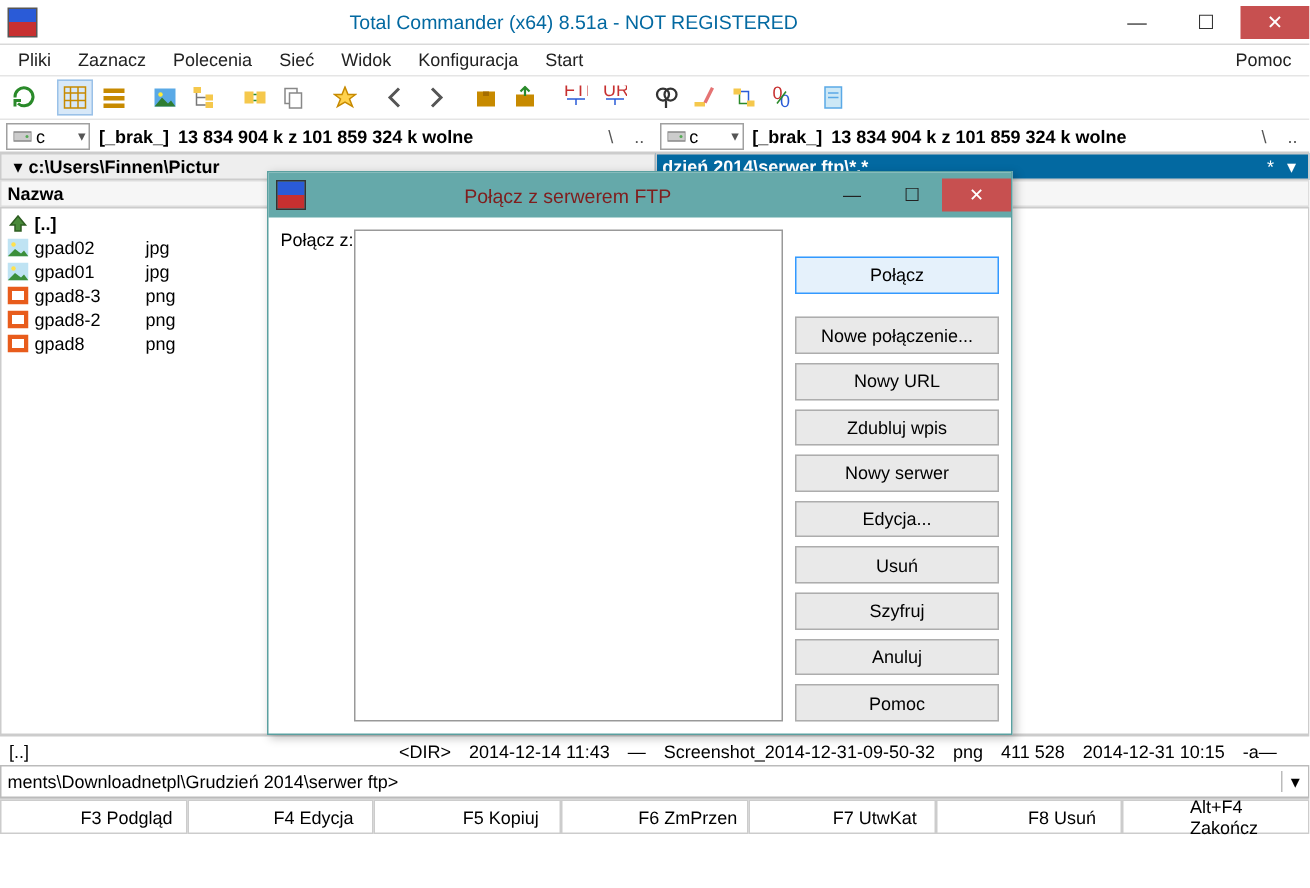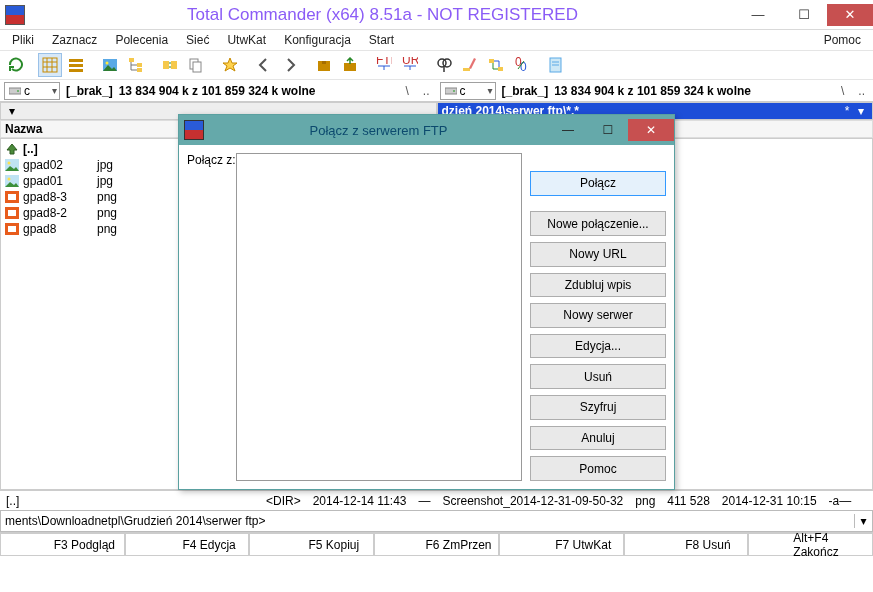--- a/index.html
+++ b/index.html
@@ -1,40 +1,40 @@
 <!DOCTYPE html>
 <html><head>
 <meta charset="utf-8">
 <style>
   * { box-sizing: border-box; font-family: "Segoe UI", Tahoma, sans-serif; font-size: 12px; }
   body { margin:0; width:873px; height:592px; background:#fff; position:relative; overflow:hidden; }
   .titlebar { height:30px; background:#fff; display:flex; align-items:center; border-bottom:1px solid #d9d9d9; }
   .titlebar .icon { width:20px; height:20px; margin:0 5px; background:linear-gradient(to bottom,#2a5bd7 50%,#c73030 50%); border:1px solid #555; }
-  .titlebar .title { flex:1; text-align:center; font-size:17px; color:#8b5cf6; }
+  .titlebar .title { flex:1; text-align:center; font-size:13px; color:#0369a1; }
   .winbtns { display:flex; }
   .winbtn { width:46px; height:22px; display:flex; align-items:center; justify-content:center; background:#fff; color:#333; font-size:13px; }
   .winbtn.close { background:#c75050; color:#fff; }
   .menubar { height:20px; display:flex; align-items:center; padding:0 4px; gap:2px; }
   .menubar span { padding:2px 8px; color:#222; }
   .menubar .right { margin-left:auto; }
   .toolbar { height:30px; border-top:1px solid #e5e5e5; border-bottom:1px solid #e5e5e5; display:flex; align-items:center; padding:0 4px; gap:2px; }
   .tbtn { width:24px; height:24px; border:1px solid transparent; display:flex; align-items:center; justify-content:center; }
   .tbtn.sel { border:1px solid #9ac1e8; background:#d7e8f8; }
   .tsep { width:6px; }
   .ico { width:16px; height:16px; }
   .drivebar { height:22px; display:flex; align-items:center; padding:0 4px; gap:6px; border-bottom:1px solid #ccc; }
   .drivesel { border:1px solid #a0a0a0; background:#fff; width:56px; height:18px; display:flex; align-items:center; padding:0 4px; position:relative; }
   .drivesel::after { content:"▾"; position:absolute; right:2px; font-size:10px; color:#555; }
   .drivesel svg { margin-right:3px; }
   .drivebar .lbl { font-weight:bold; }
   .drivebar .sep { color:#555; padding:0 4px; }
   .drivebar .half { width:50%; display:flex; align-items:center; gap:6px; }
   .pathbar { height:18px; display:flex; }
   .pathbar .half { width:50%; display:flex; align-items:center; padding:0 4px; background:#eee; border:1px solid #ccc; }
-  .pathbar .half.active { background:#1d4ed8; color:#fff; }
+  .pathbar .half.active { background:#0369a1; color:#fff; }
   .pathbar .arr { width:14px; text-align:center; }
   .pathbar .txt { flex:1; font-weight:bold; white-space:nowrap; overflow:hidden; }
   .pathbar .star { width:14px; text-align:center; }
   .headerrow { height:18px; display:flex; }
   .headerrow .half { width:50%; display:flex; }
   .hcell { border:1px solid #ddd; background:#f6f6f6; padding:1px 4px; font-weight:bold; }
   .panes { height:352px; display:flex; }
   .pane { width:50%; border:1px solid #ccc; overflow:hidden; padding:2px; background:#fff; position:relative; }
   .frow { display:flex; align-items:center; height:16px; gap:4px; padding-left:2px; white-space:nowrap; }
   .frow .fn { width:70px; }
@@ -46,21 +46,21 @@
   .cmdline .prompt { padding:0 4px; white-space:nowrap; }
   .cmdline input { flex:1; border:none; outline:none; height:18px; }
   .cmdline .dd { width:18px; text-align:center; border-left:1px solid #bbb; }
   .fkeys { height:24px; display:flex; border-top:1px solid #ccc; }
   .fkey { flex:1; border:1px solid #ccc; display:flex; align-items:center; justify-content:center; font-weight:normal;padding-left:44px; }
 
   
   .modal { position:absolute; left:178px; top:114px; width:497px; height:376px; background:#fff; border:1px solid #5aa0a0; box-shadow:2px 2px 6px rgba(0,0,0,.25); }
   .modal .mtitle { height:30px; background:#65a9aa; display:flex; align-items:center; }
   .modal .mtitle .micon { width:20px; height:20px; margin:0 5px; background:linear-gradient(to bottom,#2a5bd7 50%,#c73030 50%); border:1px solid #333; }
-  .modal .mtitle .mt { flex:1; text-align:center; color:#0c4a6e; font-size:13px; }
+  .modal .mtitle .mt { flex:1; text-align:center; color:#7f1d1d; font-size:13px; }
   .modal .mbtns { display:flex; }
   .modal .mbtn { width:40px; height:22px; display:flex; align-items:center; justify-content:center; background:#65a9aa; color:#222; }
   .modal .mbtn.cl { background:#c75050; color:#fff; width:46px; }
   .modal .body { display:flex; padding:8px; gap:8px; height:calc(100% - 30px); }
   .modal .leftcol { display:flex; flex:1; }
   .modal .leftcol .lbl { margin-bottom:4px; }
   .modal .listbox { flex:1; border:1px solid #999; background:#fff; }
   .modal .btncol { width:136px; display:flex; flex-direction:column; gap:6px; padding-top:18px; }
   .modal .dbtn { height:40px; border:1px solid #adadad; background:#e9e9e9; display:flex; align-items:center; justify-content:center; }
   .modal .dbtn.primary { border:1px solid #3399ff; background:#e5f1fb; }
@@ -76,21 +76,21 @@
     <div class="winbtn">☐</div>
     <div class="winbtn close">✕</div>
   </div>
 </div>
 
 <div class="menubar">
   <span>Pliki</span>
   <span>Zaznacz</span>
   <span>Polecenia</span>
   <span>Sieć</span>
-  <span>UtwKat</span>
+  <span>Widok</span>
   <span>Konfiguracja</span>
   <span>Start</span>
   <span class="right">Pomoc</span>
 </div>
 
 <div class="toolbar">
   <div class="tbtn">
       <svg class="ico" viewBox="0 0 16 16">
         <path d="M2 8a6 6 0 1 1 2 4" fill="none" stroke="#2a8a2a" stroke-width="2"></path>
         <path d="M2 14v-4h4" fill="none" stroke="#2a8a2a" stroke-width="2"></path>
@@ -250,20 +250,21 @@
     <span class="lbl">[_brak_]</span>
     <span class="lbl">13 834 904 k z 101 859 324 k wolne</span>
     <span class="sep" style="margin-left:auto">\</span>
     <span class="sep">..</span>
   </div>
 </div>
 
 <div class="pathbar">
   <div class="half">
     <span class="arr">▾</span>
+    <span class="txt">c:\Users\Finnen\Pictur</span>
   </div>
   <div class="half active">
     <span class="txt">dzień 2014\serwer ftp\*.*</span>
     <span class="star">*</span>
     <span class="arr">▾</span>
   </div>
 </div>
 
 <div class="headerrow">
   <div class="half">

